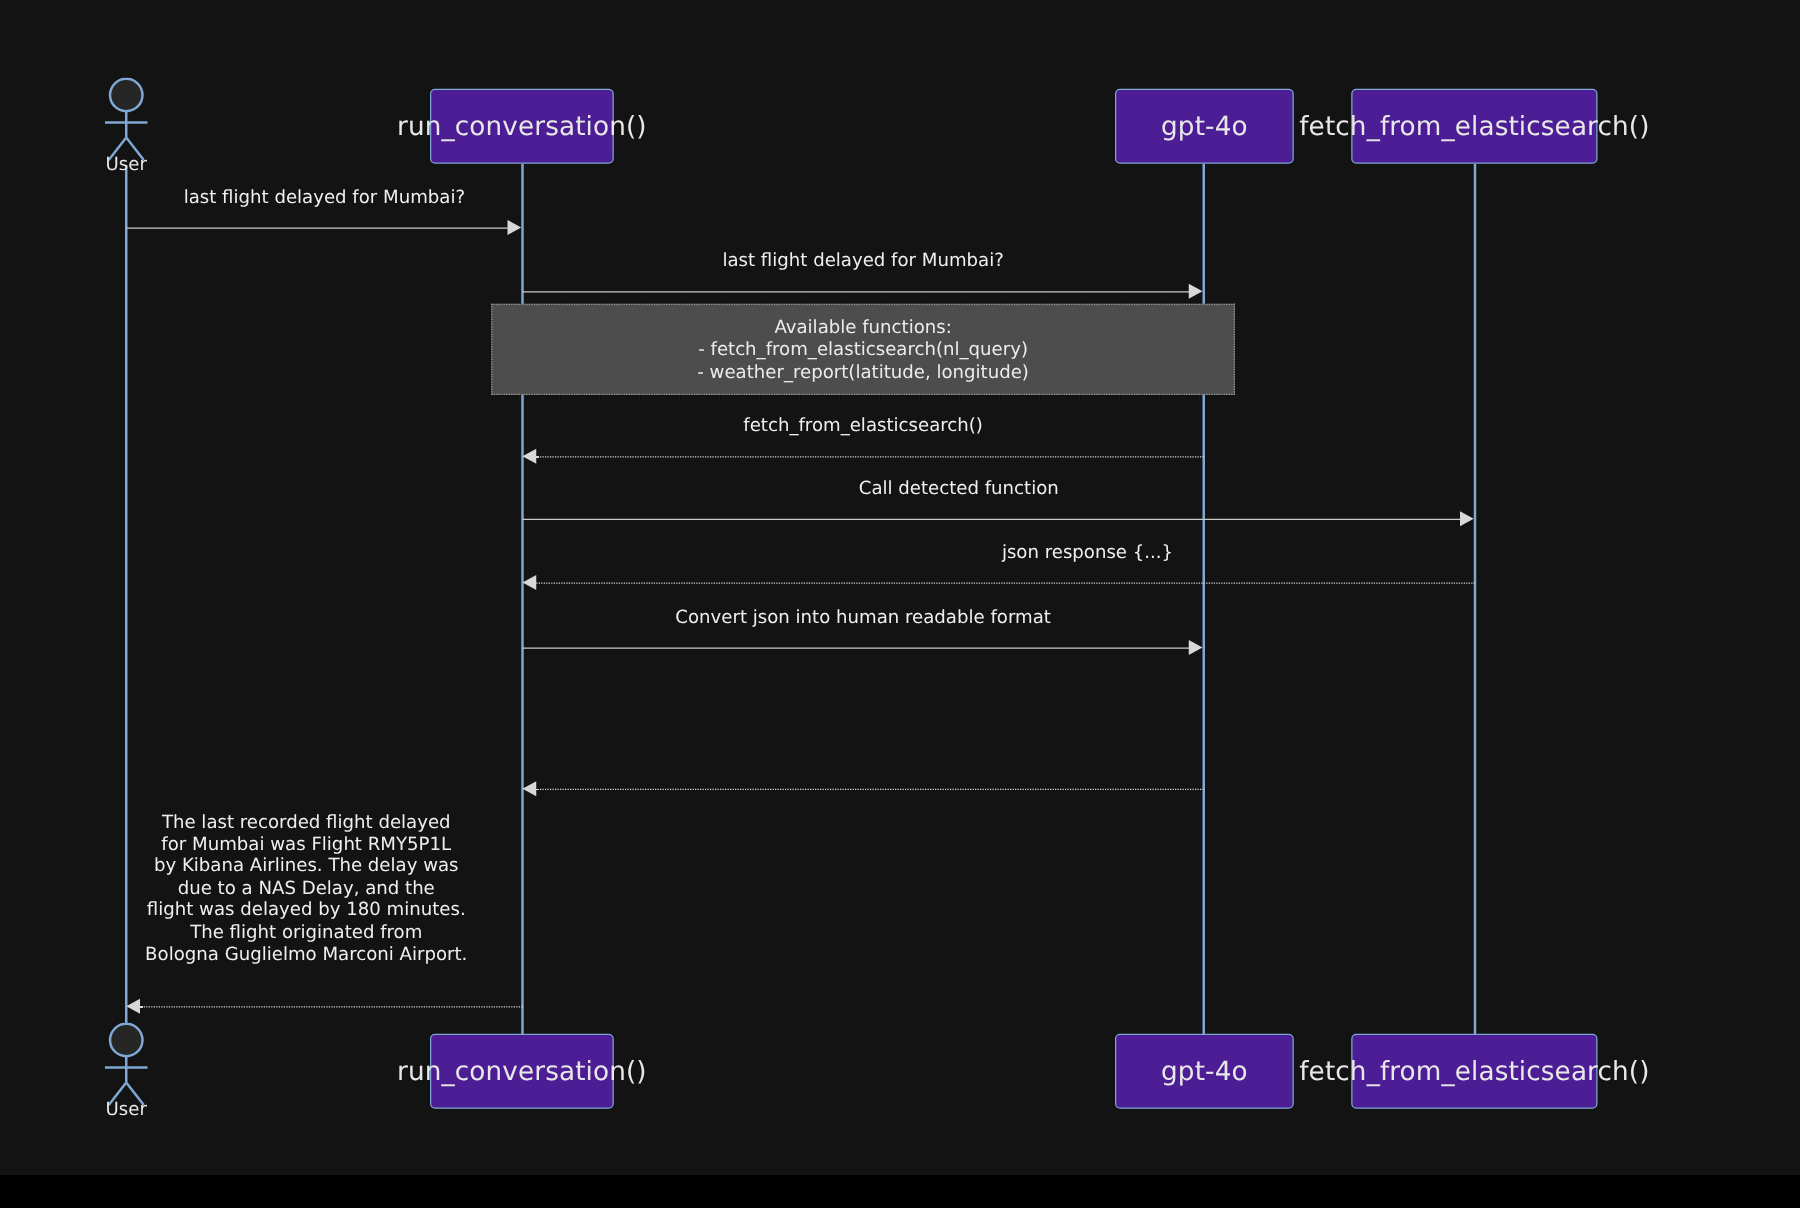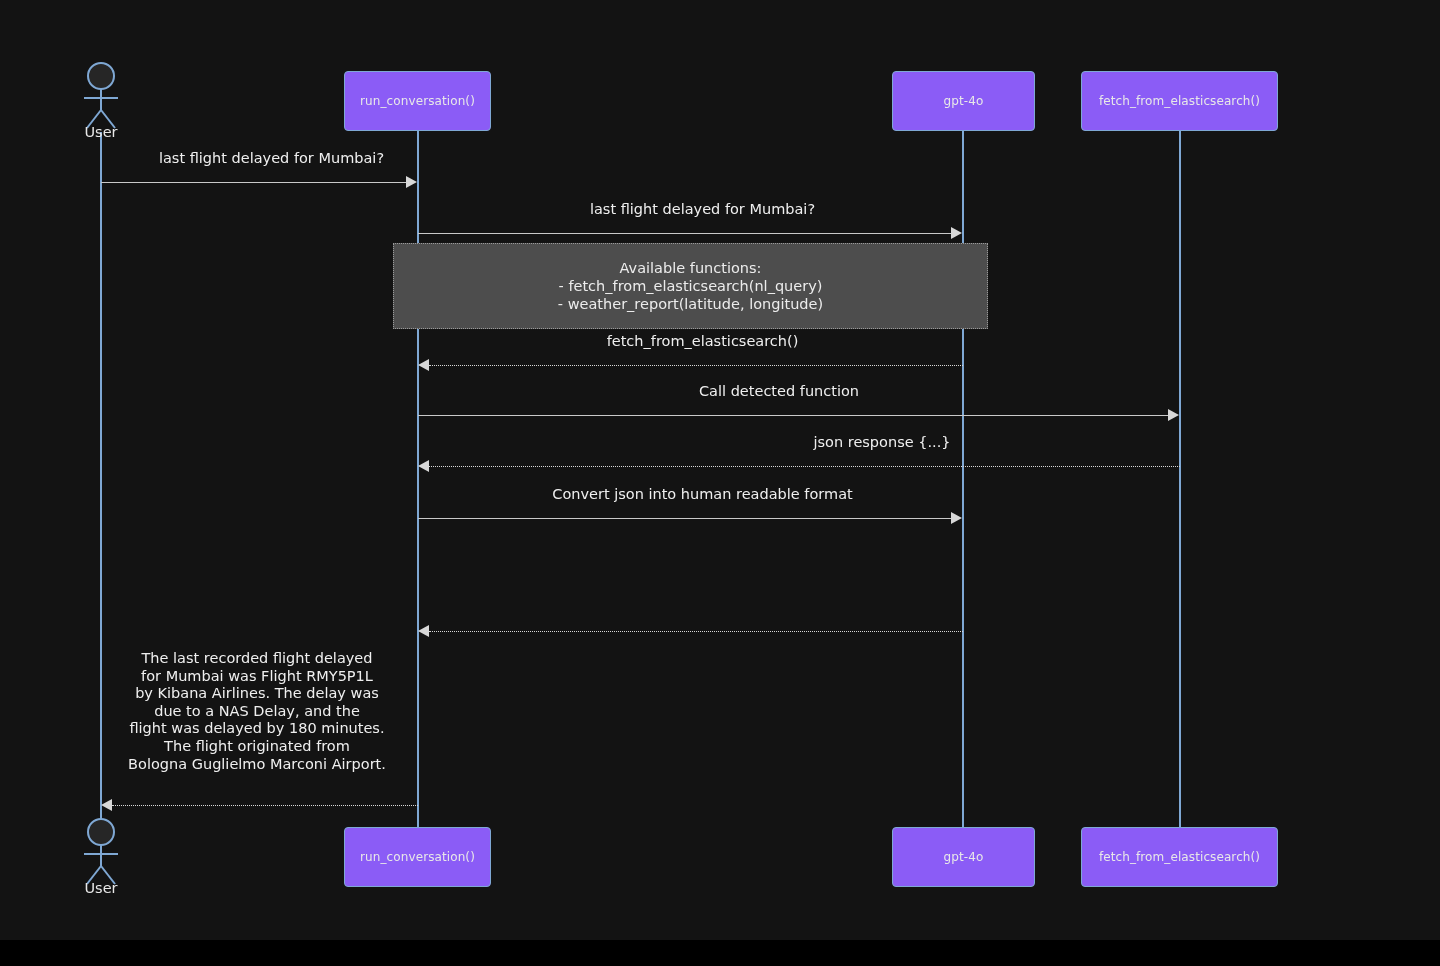--- a/index.html
+++ b/index.html
@@ -32,28 +32,28 @@
   .lifeline {
     position: absolute;
     width: 2px;
     background: #7fa8d4;
   }
 
   
   .participant-box {
     position: absolute;
     box-sizing: border-box;
-    background: #8b5cf6;
+    background: #4c1d95;
     border: 1px solid #7fa8d4;
     border-radius: 4px;
     display: flex;
     align-items: center;
     justify-content: center;
     color: #e8e8e8;
-    font-size: 12px;
+    font-size: 21px;
     letter-spacing: 0.1px;
     white-space: nowrap;
   }
 
   
   .actor {
     position: absolute;
   }
   .actor svg { display: block; }
   .actor-label {
@@ -88,21 +88,20 @@
   .arrow-head.left {
     border-right: 11px solid #d8d8d8;
   }
   .msg-label {
     position: absolute;
     text-align: center;
     color: #efefef;
     font-size: 14.5px;
     line-height: 17.5px;
     white-space: pre-line;
-    padding-left: 12px;
   }
 
   
   .note-box {
     position: absolute;
     box-sizing: border-box;
     background: #4d4d4d;
     border: 1px dotted #9a9a9a;
     display: flex;
     align-items: center;
@@ -148,21 +147,21 @@
   </div>
 
   <div class="msg-label" style="left:101px; top:150px; width:317px;">last flight delayed for Mumbai?</div>
   <div class="msg-line" style="left:101px; top:182px; width:306px;"></div>
   <div class="arrow-head right" style="left:406px; top:176px;"></div>
 
   <div class="msg-label" style="left:418px; top:201px; width:545px;">last flight delayed for Mumbai?</div>
   <div class="msg-line" style="left:418px; top:233px; width:534px;"></div>
   <div class="arrow-head right" style="left:951px; top:227px;"></div>
 
-  <div class="note-box" style="left:393px; top:243px; width:595px; height:86px;">Available functions:
+  <div class="note-box" style="left:393px; top:243px; width:595px; height:73px;">Available functions:
 - fetch_from_elasticsearch(nl_query)
 - weather_report(latitude, longitude)</div>
 
   <div class="msg-label" style="left:418px; top:333px; width:545px;">fetch_from_elasticsearch()</div>
   <div class="msg-line dotted" style="left:429px; top:365px; width:534px;"></div>
   <div class="arrow-head left" style="left:418px; top:359px;"></div>
 
   <div class="msg-label" style="left:418px; top:383px; width:698px;">Call detected function</div>
   <div class="msg-line" style="left:418px; top:415px; width:751px;"></div>
   <div class="arrow-head right" style="left:1168px; top:409px;"></div>

